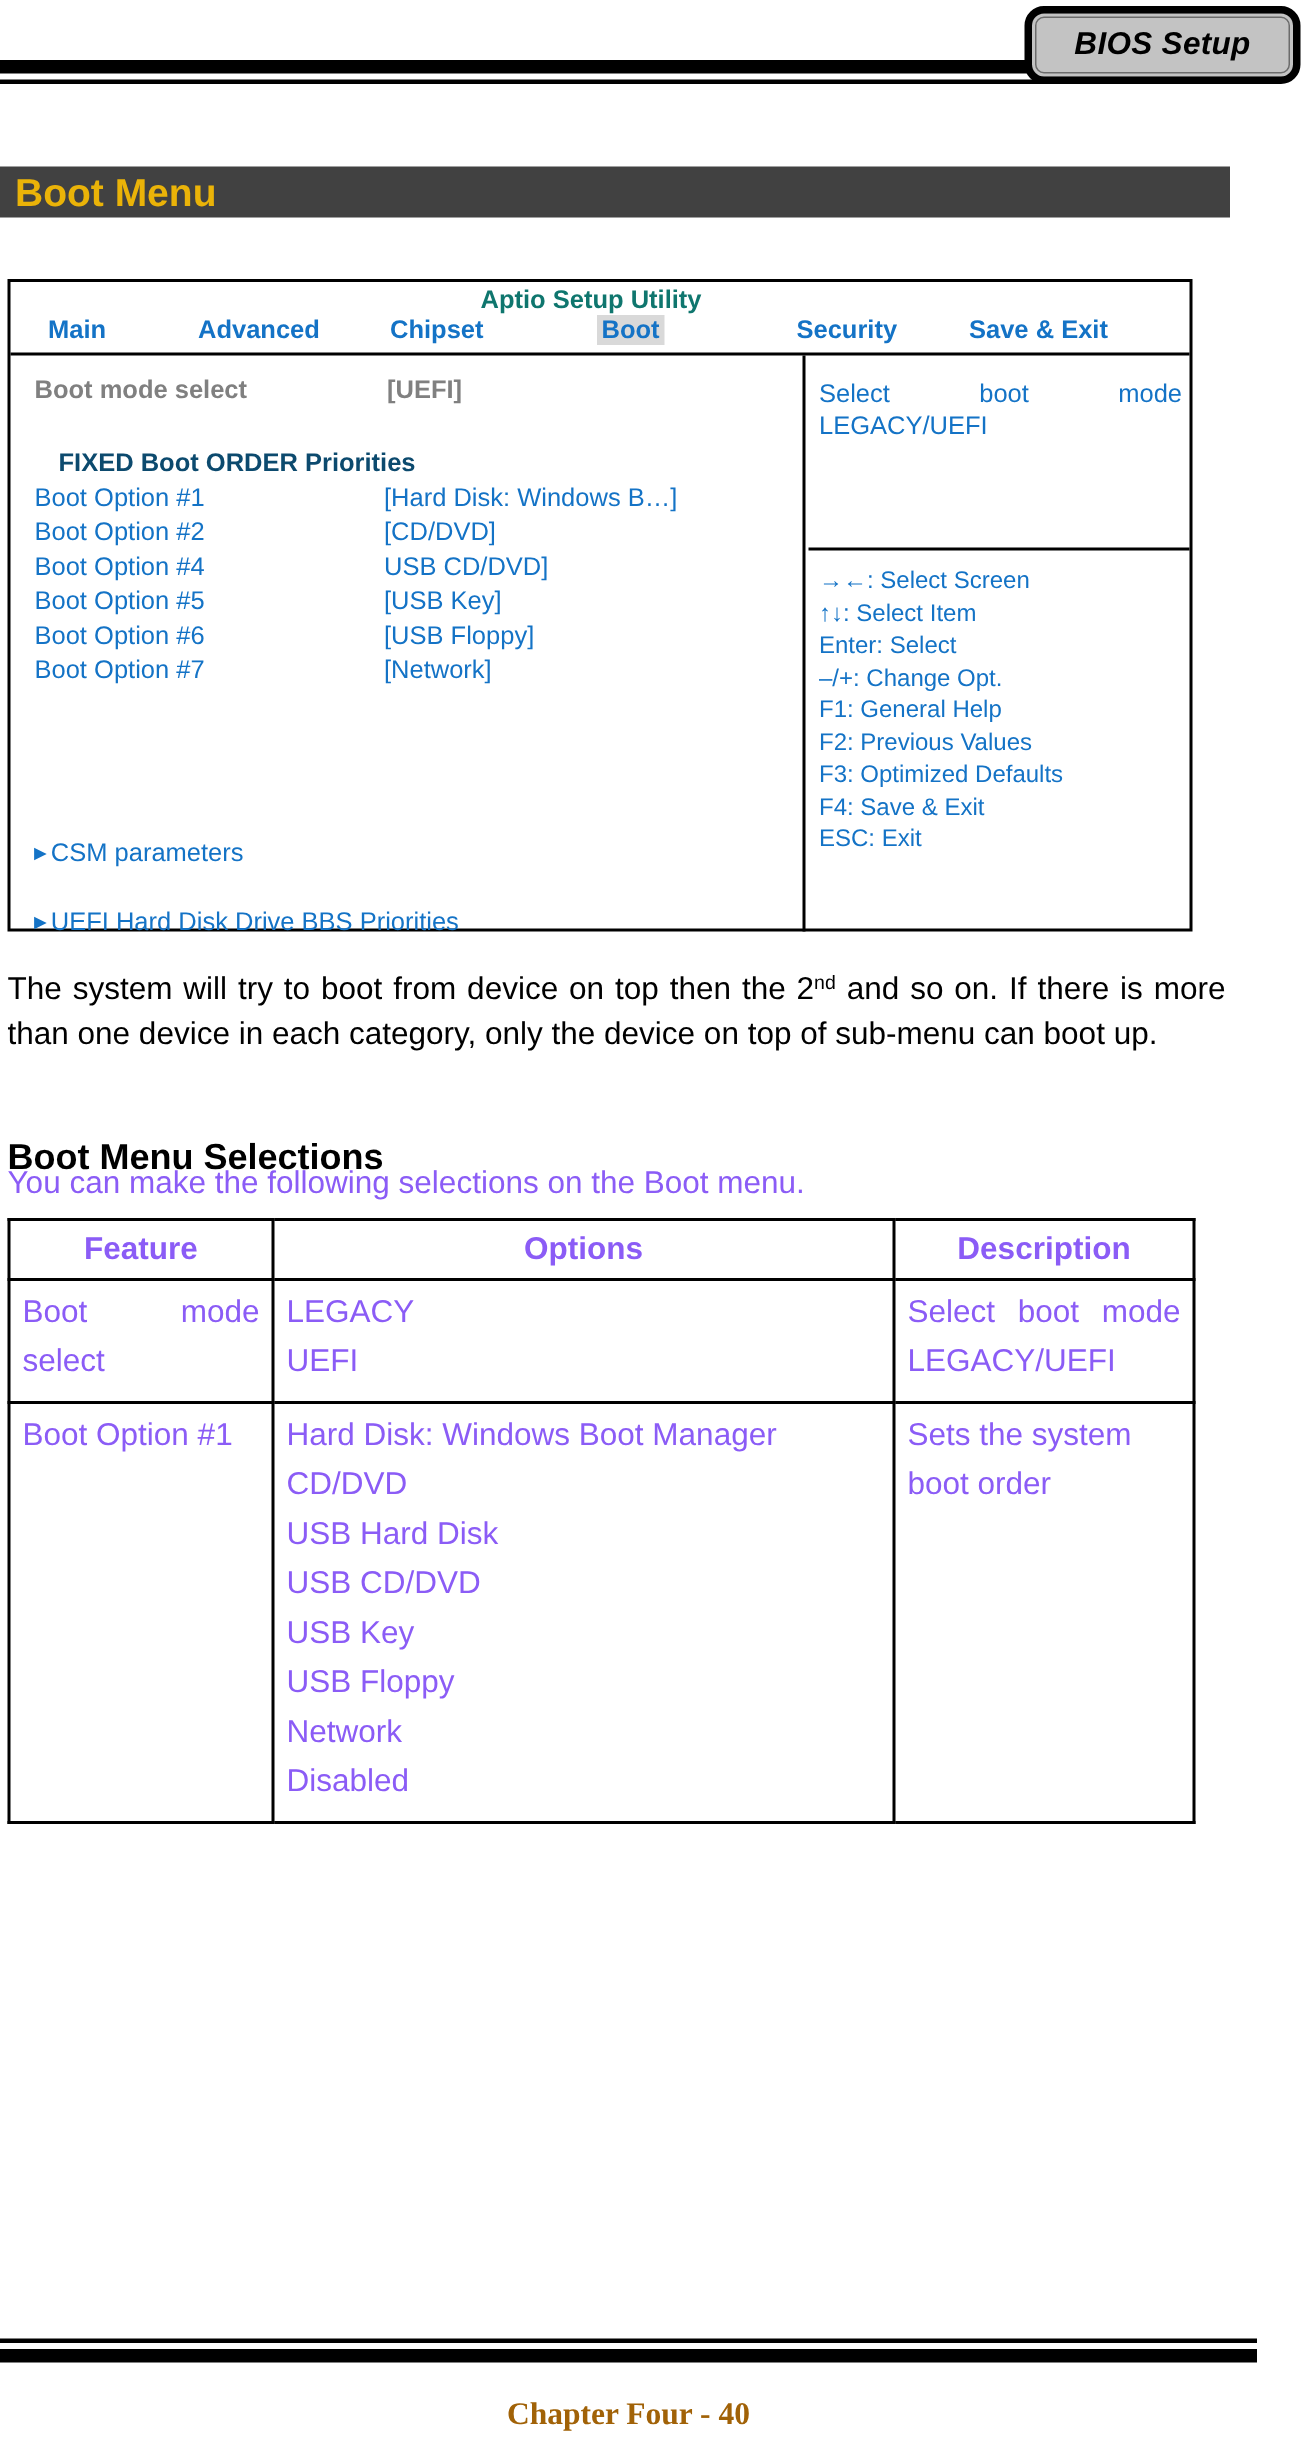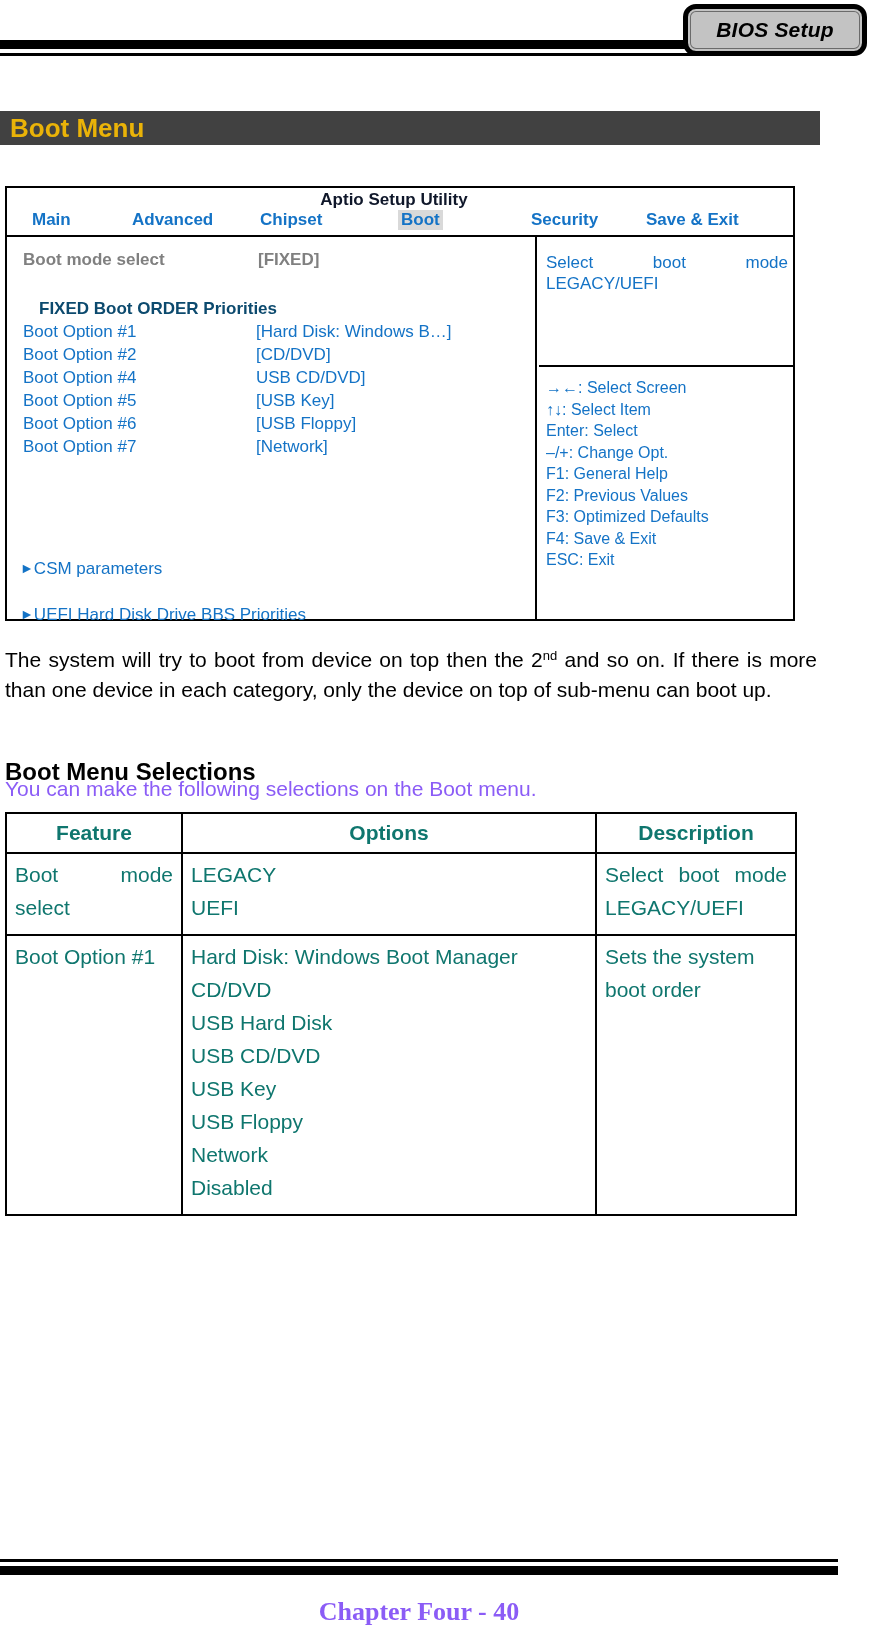--- a/index.html
+++ b/index.html
@@ -85,21 +85,21 @@
     height: 47px;
     border-bottom: 2px solid #000000;
     position: relative;
   }
   #bios-utility-title {
     position: absolute;
     left: 0; right: 12px; top: 2px;
     text-align: center;
     font-size: 17px;
     font-weight: bold;
-    color: #0f172a;
+    color: #0f766e;
   }
   #bios-tabs {
     position: absolute;
     left: 0; right: 0; top: 22px;
     height: 24px;
   }
   #bios-tabs .bios-tab {
     position: absolute;
     font-size: 17px;
     font-weight: bold;
@@ -255,21 +255,21 @@
     left: 5px; top: 812px;
     width: 790px;
     border-collapse: collapse;
     table-layout: fixed;
   }
   #selections-table th,
   #selections-table td {
     border: 2px solid #000000;
     vertical-align: top;
     font-size: 21px;
-    color: #0f766e;
+    color: #8b5cf6;
     padding: 4px 8px 10px 8px;
     line-height: 33px;
   }
   #selections-table th {
     text-align: center;
     font-weight: bold;
     padding-bottom: 4px;
     line-height: 30px;
   }
   #selections-table col.c-feature { width: 176px; }
@@ -301,23 +301,23 @@
     left: 0; top: 21px;
     width: 838px; height: 9px;
     background: #000000;
   }
   #footer-text {
     position: absolute;
     left: 0; top: 52px;
     width: 838px;
     text-align: center;
     font-family: "Liberation Serif", serif;
-    font-size: 26px;
-    font-weight: bold;
-    color: #8b5cf6;
+    font-size: 21px;
+    font-weight: bold;
+    color: #a16207;
   }
 </style>
 </head>
 <body>
 
 <div id="page-header">
   <div class="hdr-rule-thick"></div>
   <div class="hdr-rule-thin"></div>
   <div id="bios-setup-badge">
     <span class="badge-text">BIOS Setup</span>
@@ -341,21 +341,21 @@
       <span class="bios-tab t5">Save &amp; Exit</span>
     </div>
   </div>
 
   <div id="bios-body">
 
     <div id="bios-left-pane">
 
       <div id="boot-mode-row">
         <span id="boot-mode-label">Boot mode select</span>
-        <span id="boot-mode-value">[FIXED]</span>
+        <span id="boot-mode-value">[UEFI]</span>
       </div>
 
       <div id="fixed-boot-heading">FIXED Boot ORDER Priorities</div>
 
       <div id="boot-options-list">
         <div class="boot-opt-row">
           <span class="opt-name">Boot Option #1</span>
           <span class="opt-value">[Hard Disk: Windows B…]</span>
         </div>
         <div class="boot-opt-row">

